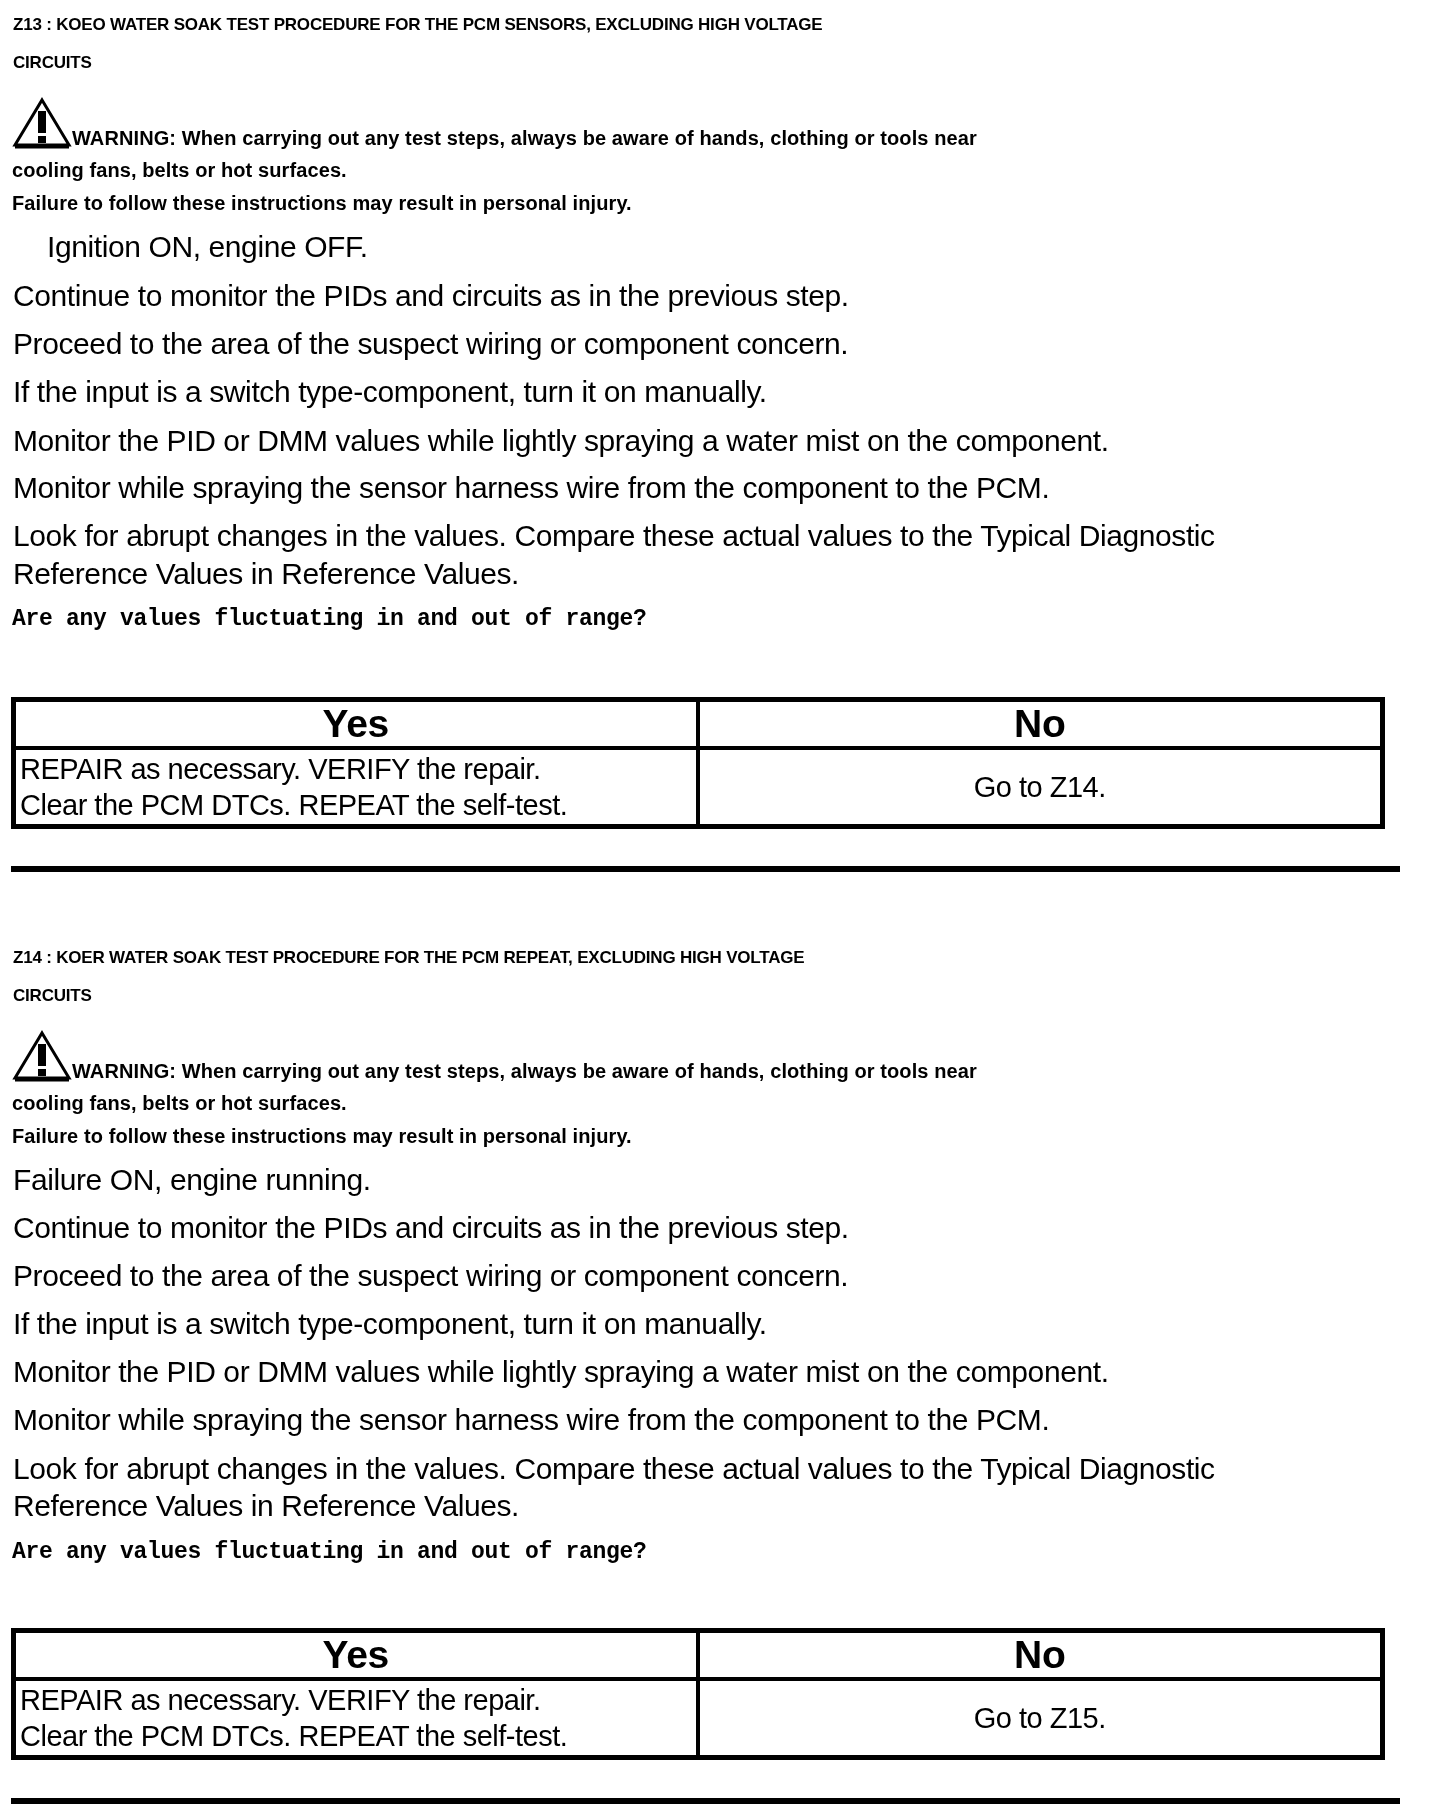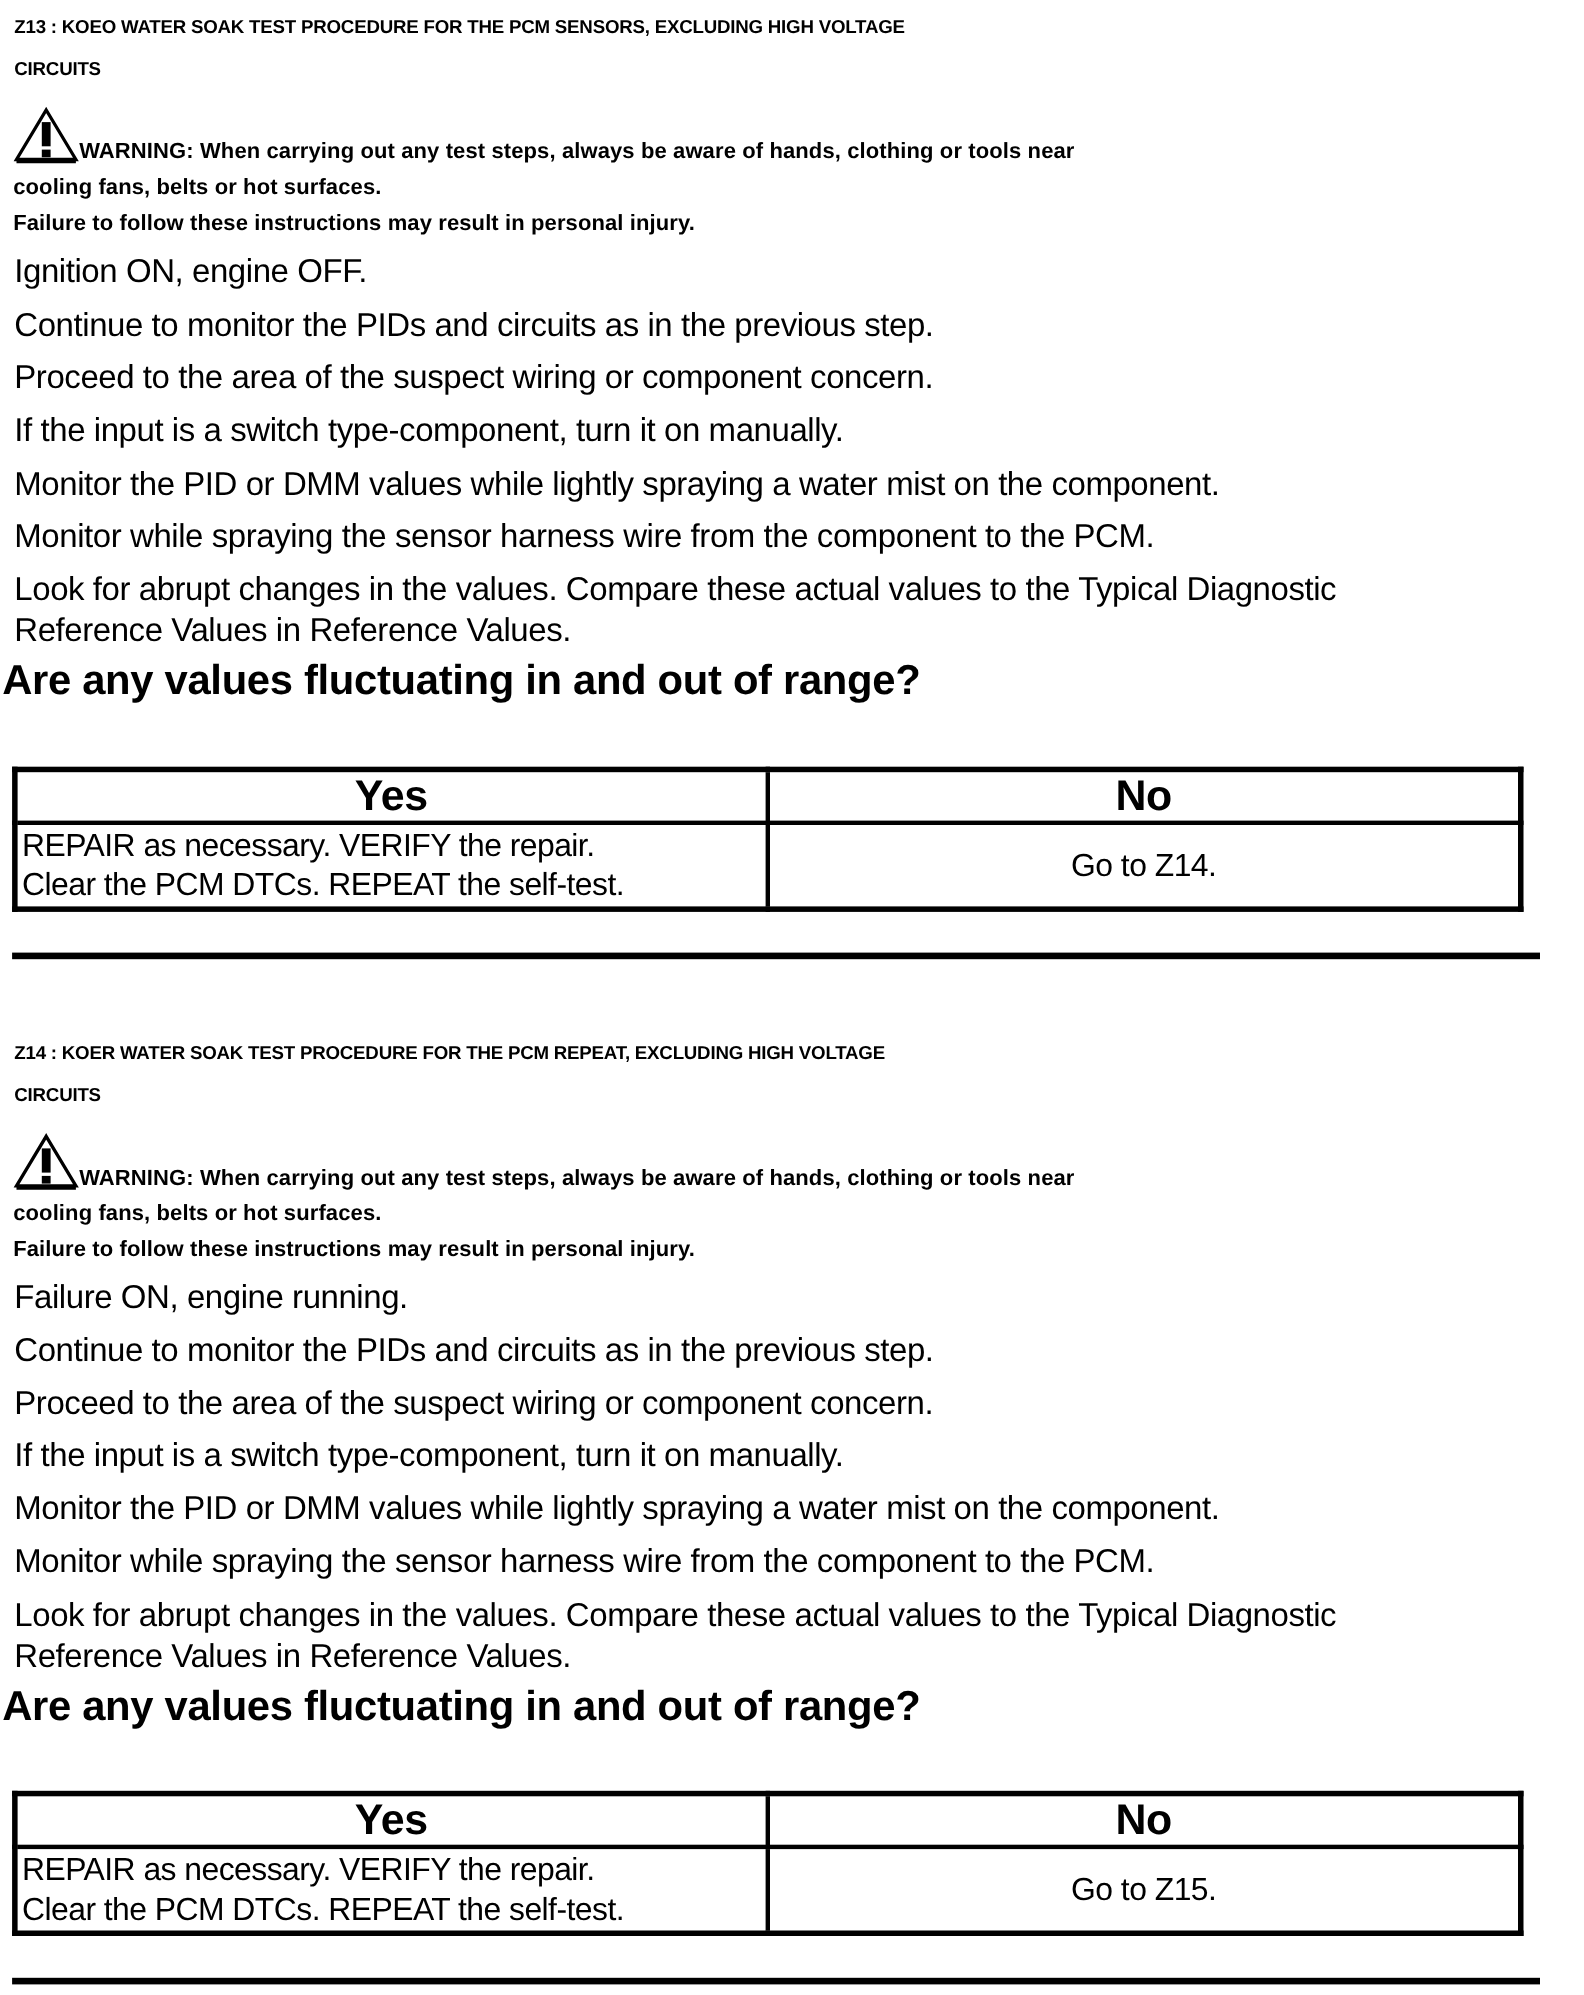--- a/index.html
+++ b/index.html
@@ -14,21 +14,21 @@
     letter-spacing: -0.2px;
   }
   .warn-line {
     left: 12px; font-weight: bold; font-size: 20px; line-height: 30px;
     letter-spacing: 0.1px;
   }
   .warn-icon { position: absolute; left: 12px; width: 60px; height: 52px; }
   .body-line {
     left: 13px; font-size: 30px; line-height: 34px; letter-spacing: -0.4px;
   }
-  .question { left: 2px; font-weight: bold; font-size: 38px; line-height: 34px; letter-spacing: -0.3px; }
+  .question { left: 12px; font-weight: bold; font-size: 23px; line-height: 34px; letter-spacing: -0.3px; font-family: Liberation Mono, monospace; }
   table.yn {
     position: absolute; left: 11px; width: 1374px; border-collapse: collapse;
     border: 5px solid #000; table-layout: fixed;
   }
   table.yn th, table.yn td { border: 4px solid #000; padding: 0 4px; }
   table.yn th { font-weight: bold; font-size: 39px; height: 38px; text-align: center; letter-spacing: -0.3px; }
   table.yn td { font-size: 29px; line-height: 36px; height: 74px; letter-spacing: -0.5px; }
   table.yn td.no { text-align: center; }
   .rule { position: absolute; left: 11px; width: 1389px; height: 6px; background: #000; }
 </style>
@@ -42,21 +42,21 @@
   <svg class="warn-icon" style="top:97px;" viewBox="0 0 60 52">
     <polygon points="30,3 57,48 3,48" fill="none" stroke="#000" stroke-width="3"></polygon>
     <line x1="3" y1="50" x2="57" y2="50" stroke="#000" stroke-width="3"></line>
     <rect x="26" y="14" width="8" height="22" fill="#000"></rect>
     <rect x="26" y="39" width="8" height="7" fill="#000"></rect>
   </svg>
   <div class="abs warn-line" style="top:123px; left:72px;">WARNING: When carrying out any test steps, always be aware of hands, clothing or tools near</div>
   <div class="abs warn-line" style="top:155px;">cooling fans, belts or hot surfaces.</div>
   <div class="abs warn-line" style="top:188px;">Failure to follow these instructions may result in personal injury.</div>
 
-  <div class="abs body-line" style="top:230px;">Ignition ON, engine OFF.</div>
+  <div class="abs body-line" style="top:230px;margin-left:34px;">Ignition ON, engine OFF.</div>
   <div class="abs body-line" style="top:279px;">Continue to monitor the PIDs and circuits as in the previous step.</div>
   <div class="abs body-line" style="top:327px;">Proceed to the area of the suspect wiring or component concern.</div>
   <div class="abs body-line" style="top:375px;">If the input is a switch type-component, turn it on manually.</div>
   <div class="abs body-line" style="top:424px;">Monitor the PID or DMM values while lightly spraying a water mist on the component.</div>
   <div class="abs body-line" style="top:471px;">Monitor while spraying the sensor harness wire from the component to the PCM.</div>
   <div class="abs body-line" style="top:519px;">Look for abrupt changes in the values. Compare these actual values to the Typical Diagnostic</div>
   <div class="abs body-line" style="top:557px;">Reference Values in Reference Values.</div>
   <div class="abs question" style="top:602px;">Are any values fluctuating in and out of range?</div>
 
   <table class="yn" style="top:697px;">

